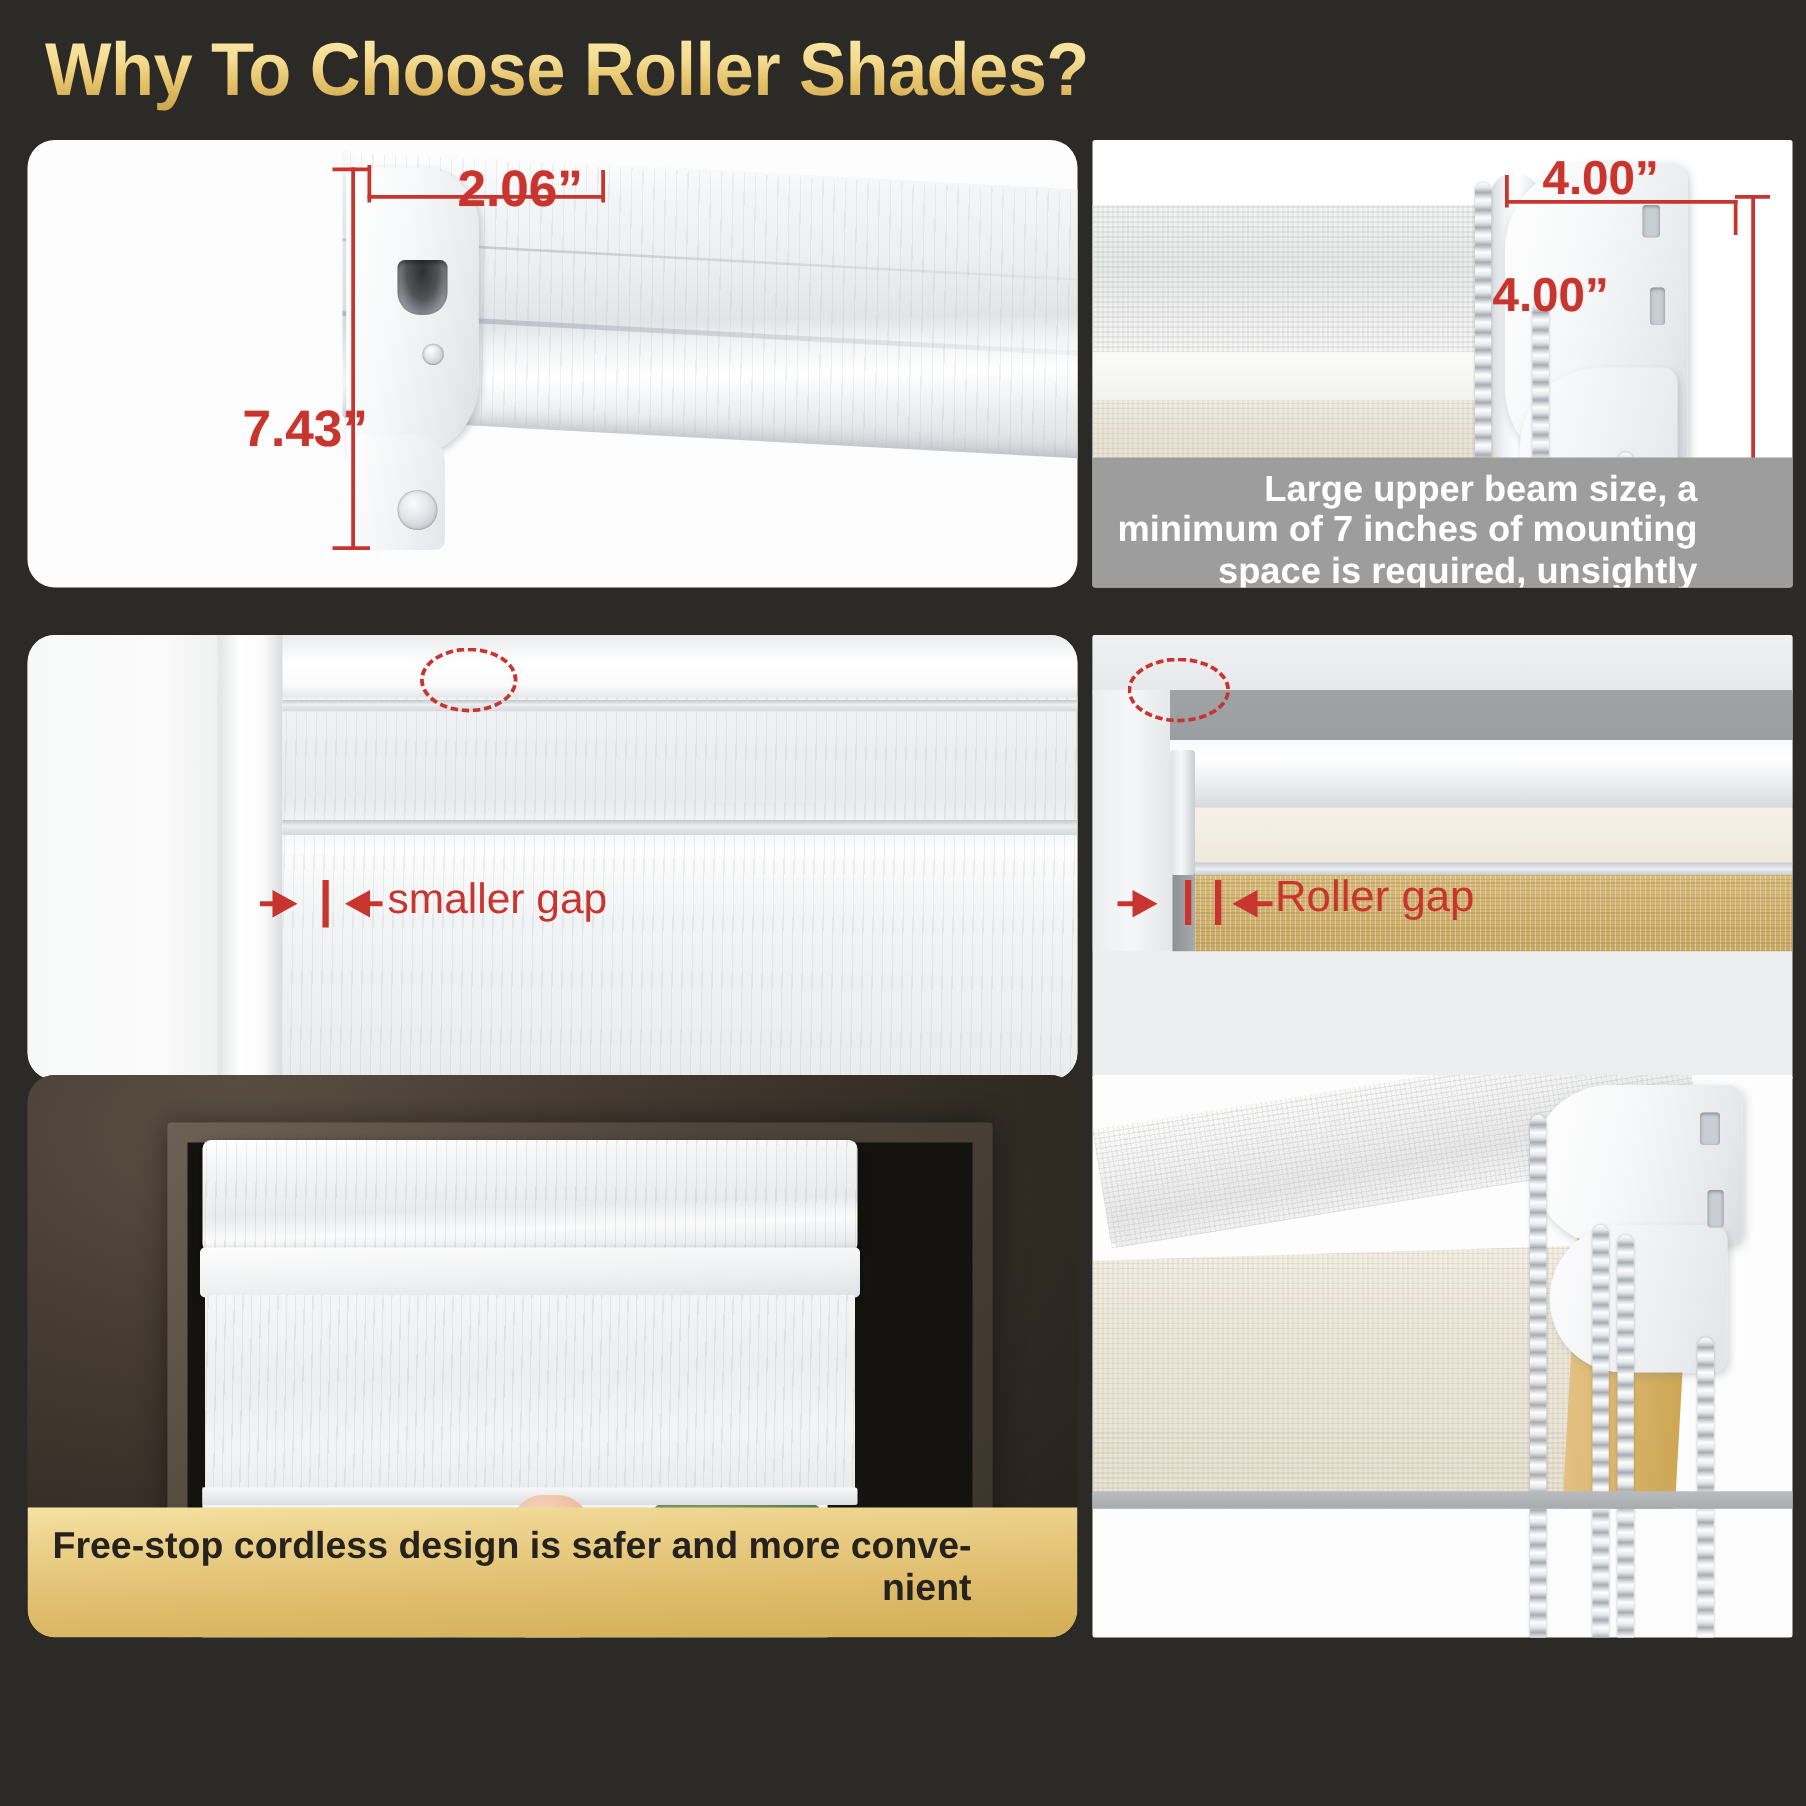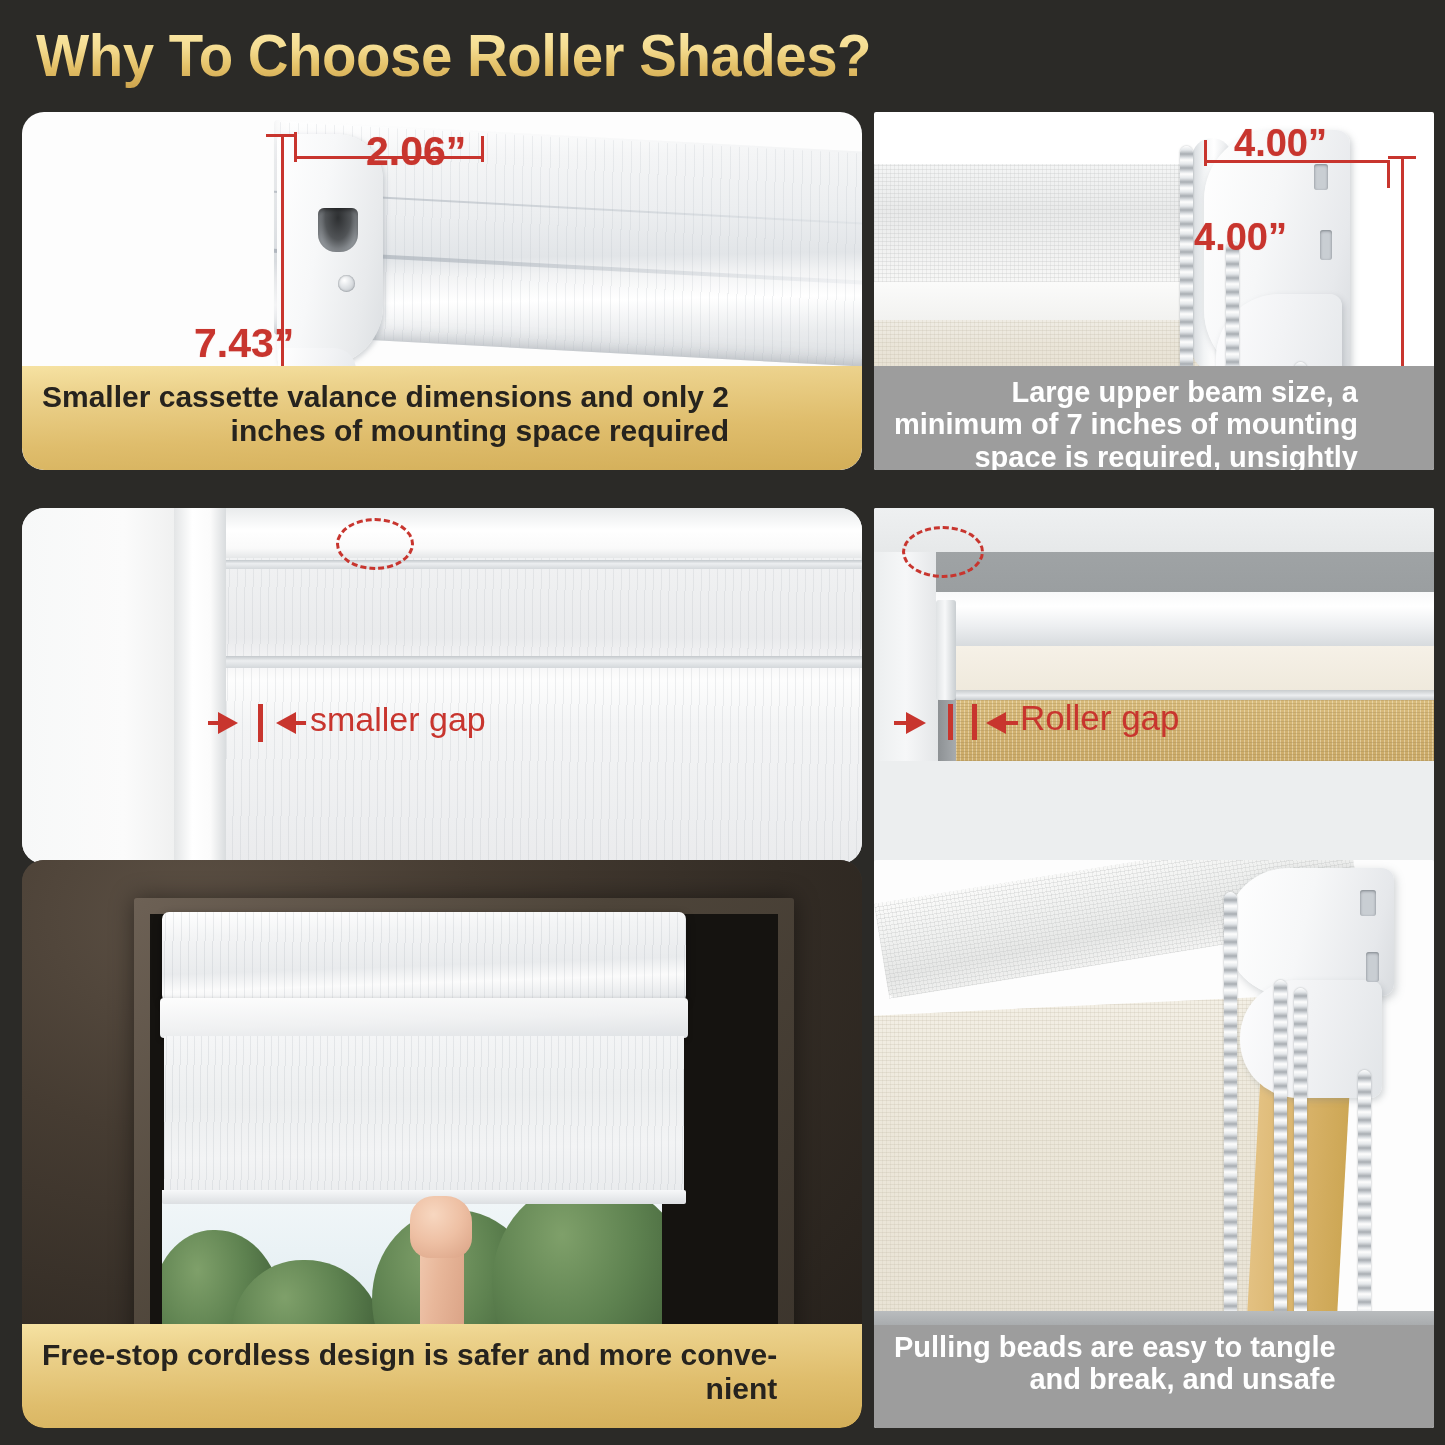--- a/index.html
+++ b/index.html
@@ -39,21 +39,21 @@
     position: absolute;
     left: 0; top: 98px; width: 1445px; height: 1347px; text-align: right;
   }
   .panel { position: absolute; overflow: hidden; }
 
   .panel.left  { left: 22px;  width: 840px; border-radius: 22px; }
   .panel.right { left: 874px; width: 560px; border-radius: 2px; }
 
   .row1 { top: 14px;  height: 358px; }
   .row2 { top: 410px; height: 356px; }
-  .row3 { top: 762px; height: 568px; }
+  .row3 { top: 762px; height: 450px; }
 
   .photo { position: absolute; left: 0; top: 0; width: 100%; bottom: 0; }
 
   
   .caption {
     position: absolute; left: 0; right: 0; bottom: 0;
     display: flex; align-items: flex-start;
     padding: 14px 22px 14px 20px;
     line-height: 1.12;
     font-weight: bold;
@@ -435,24 +435,20 @@
 
       <div class="dim-line dim-h" style="left:272px; top:44px; width:190px;"></div>
       <div class="dim-tick" style="left:272px; top:20px; height:30px;"></div>
       <div class="dim-tick" style="left:459px; top:24px; height:26px;"></div>
       <div class="dim-label" style="left:344px; top:16px; font-size:41px;">2.06”</div>
 
       <div class="dim-line dim-v" style="left:259px; top:22px; height:306px;"></div>
       <div class="dim-tick" style="left:244px; top:22px; width:30px; height:3px;"></div>
       <div class="dim-tick" style="left:244px; top:325px; width:30px; height:3px;"></div>
       <div class="dim-label" style="left:172px; top:208px; font-size:41px;">7.43”</div>
-    </div>
-    <div class="caption cap-gold">
-      <span class="ct">Smaller cassette valance dimensions and only 2
-inches of mounting space required</span>
     </div>
   </div>
 
   <div class="panel right row1 p2-bg">
     <div class="photo">
       <div class="p2-fabric-top"></div>
       <div class="p2-fabric-mid"></div>
       <div class="p2-fabric-body"></div>
       <div class="p2-tan"></div>
       <div class="p2-roller"></div>
@@ -555,19 +551,15 @@
       <div class="p6-bracket"></div>
       <div class="p6-bracket2"></div>
       <div class="p2-notch" style="left:486px; top:30px; width:16px; height:26px;"></div>
       <div class="p2-notch" style="left:492px; top:92px; width:13px; height:30px;"></div>
       <div class="beadchain" style="left:350px; top:32px; height:430px;"></div>
       <div class="beadchain" style="left:400px; top:120px; height:342px;"></div>
       <div class="beadchain" style="left:420px; top:128px; height:334px;"></div>
       <div class="beadchain" style="left:484px; top:210px; height:252px;"></div>
       <div class="p6-graybar"></div>
     </div>
-    <div class="caption cap-gray">
-      <span class="ct">Pulling beads are easy to tangle
-and break, and unsafe</span>
-    </div>
   </div>
 
 </div>
 
 </body></html>

